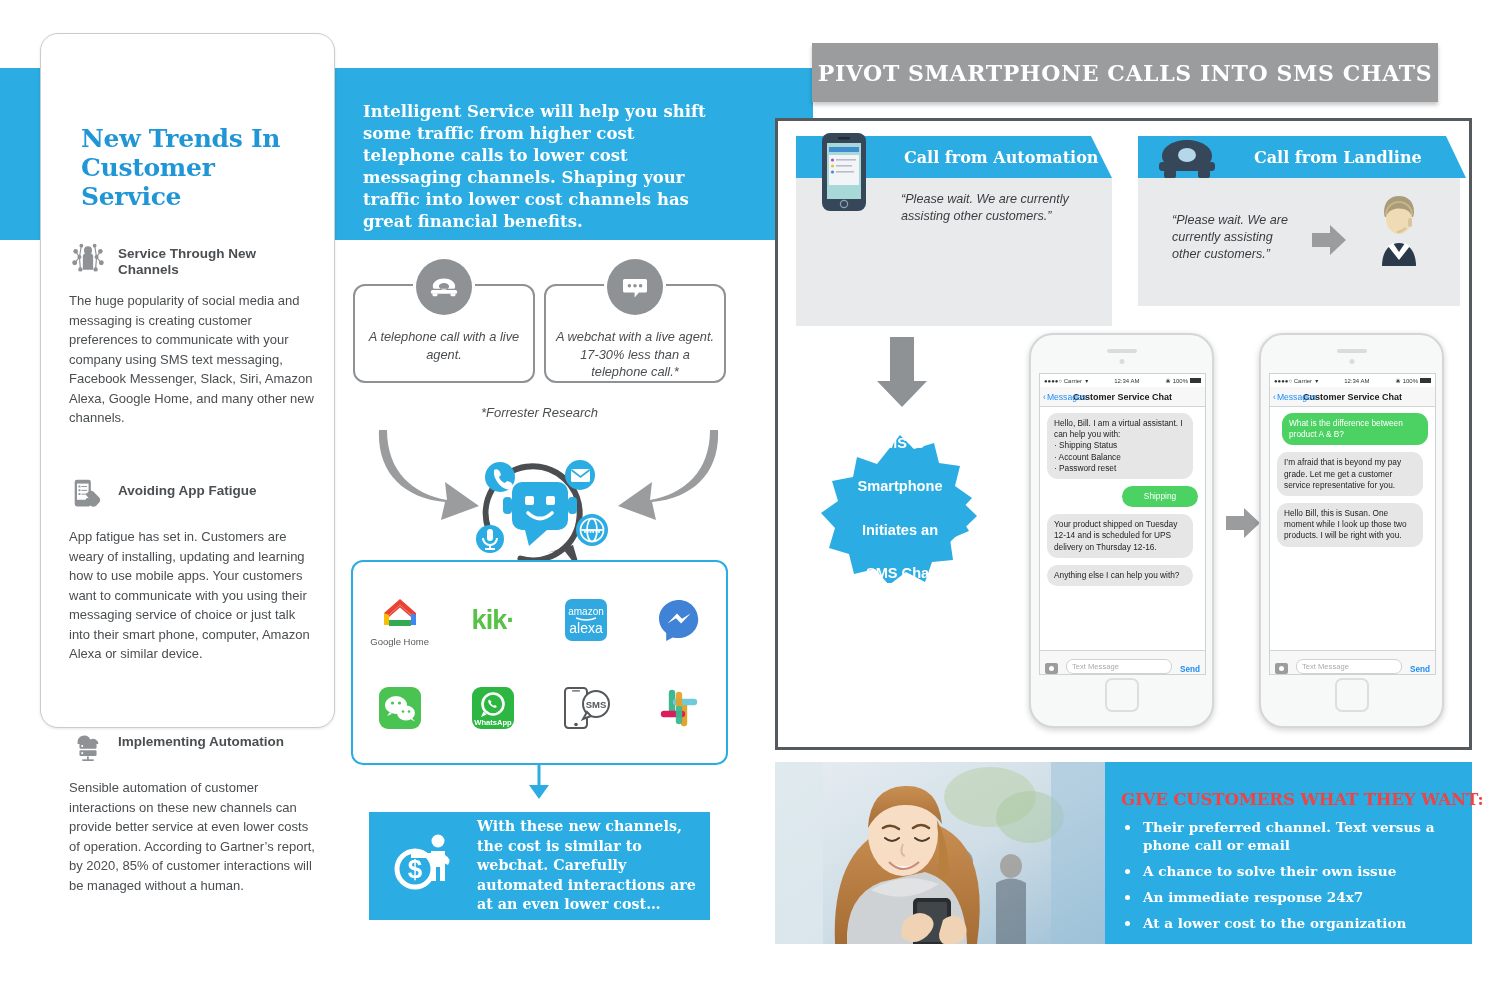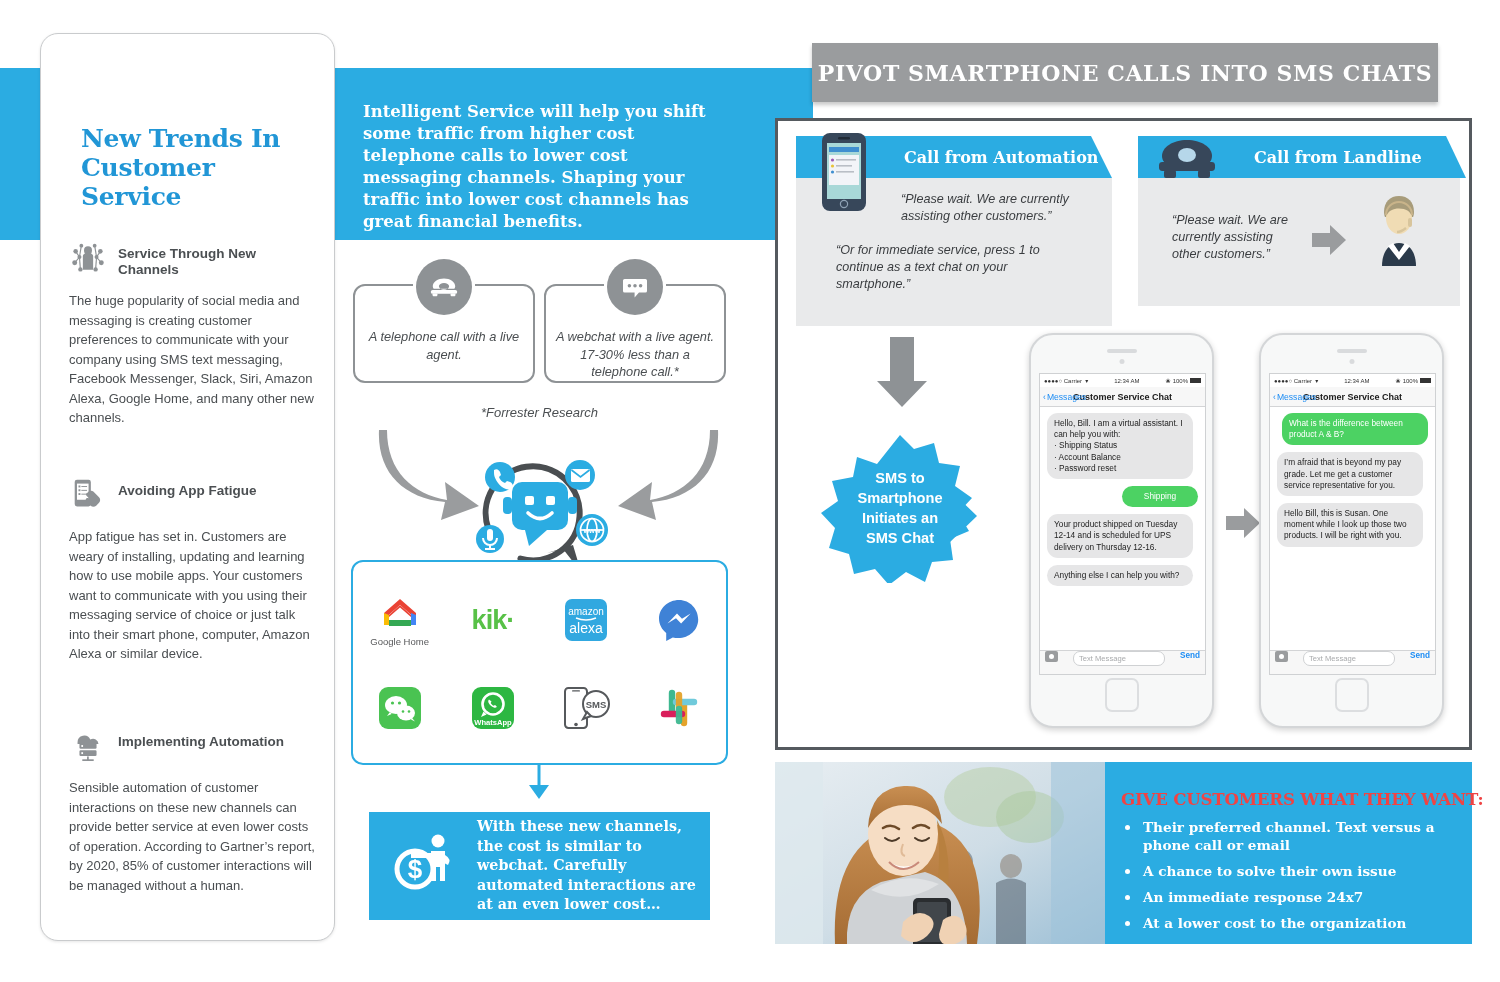--- a/index.html
+++ b/index.html
@@ -4,21 +4,21 @@
 <style>
   html,body{margin:0;padding:0;background:#ffffff;}
   body{width:1500px;height:982px;position:relative;overflow:hidden;
        font-family:"Liberation Sans",sans-serif;}
   .stage{position:absolute;left:0;top:0;width:1500px;height:982px;background:#fff;}
 
   
   .blue-band{position:absolute;left:0;top:68px;width:813px;height:172px;background:#2bace2;}
 
   
-  .left-card{position:absolute;left:40px;top:33px;width:295px;height:908px;background:#fff;
+  .left-card{position:absolute;left:40px;top:33px;width:295px;height:695px;background:#fff;
              border:1px solid #c9cbcd;border-radius:18px;box-sizing:border-box;
              box-shadow:0 1px 3px rgba(0,0,0,.10);}
   .lc-title{position:absolute;left:40px;top:90px;width:230px;font-family:"DejaVu Serif",serif;
             font-weight:bold;font-size:25px;line-height:29px;color:#2196d6;letter-spacing:-.3px;}
   .lc-sec{position:absolute;left:28px;width:250px;}
   .lc-head{display:flex;align-items:flex-start;gap:11px;margin-bottom:13px;}
   .lc-head h3{margin:0;font-size:13.5px;line-height:16px;font-weight:bold;color:#4b4f52;
               padding-top:7px;}
   .lc-body{font-size:13px;line-height:19.5px;color:#4a4e51;}
   .lc-ico{width:38px;height:38px;flex:0 0 38px;}
@@ -73,21 +73,21 @@
   .call-hdr .ch-title{font-family:"DejaVu Serif",serif;font-weight:bold;font-size:16px;color:#fff;}
   .call-body{position:absolute;background:#e9eaeb;}
 
   .card-sp{position:absolute;left:18px;top:15px;width:337px;height:190px;}
   .card-ll{position:absolute;left:360px;top:15px;width:328px;height:170px;}
 
   .sp-quote{font-size:12.6px;line-height:17px;font-style:italic;color:#3a3d40;}
 
   .burst{position:absolute;left:818px;top:430px;width:158px;height:150px;}
   .burst-txt{position:absolute;left:0;top:0;width:158px;height:150px;display:flex;
-             flex-direction:column;align-items:center;justify-content:center;
+             flex-direction:column;align-items:center;justify-content:space-between;
              font-weight:bold;font-size:14.6px;line-height:20px;color:#fff;text-align:center;}
 
   
   .iphone{position:absolute;width:185px;height:395px;background:#f7f8f8;border:2px solid #d4d6d8;
           border-radius:24px;box-sizing:border-box;box-shadow:0 2px 6px rgba(0,0,0,.18);}
   .ip-speaker{position:absolute;left:50%;top:14px;transform:translateX(-50%);
               width:30px;height:4px;border-radius:2px;background:#d9dbdd;}
   .ip-cam{position:absolute;left:50%;top:24px;transform:translateX(-50%);
           width:5px;height:5px;border-radius:50%;background:#d9dbdd;}
   .ip-screen{position:absolute;left:8px;top:38px;width:167px;height:302px;background:#fff;
@@ -100,21 +100,21 @@
            display:flex;align-items:center;justify-content:center;position:relative;}
   .nav-back{position:absolute;left:3px;display:flex;align-items:center;color:#1c8cf4;font-size:8.6px;}
   .nav-title{font-size:9px;font-weight:bold;color:#1a1a1a;text-align:right;}
   .chat-area{position:absolute;left:0;top:32px;right:0;bottom:24px;padding:7px 7px 0 7px;
              box-sizing:border-box;}
   .bub{max-width:132px;font-size:8.3px;line-height:11.2px;padding:5px 7px;border-radius:11px;
        margin-bottom:7px;position:relative;}
   .bub.in{background:#e6e6e7;color:#232323;}
   .bub.out{background:#4cd263;color:#fff;margin-left:auto;}
   .input-bar{position:absolute;left:0;right:0;bottom:0;height:24px;border-top:1px solid #d3d4d6;
-             background:#f7f7f7;display:flex;align-items:flex-start;gap:15px;padding:0 5px;box-sizing:border-box;}
+             background:#f7f7f7;display:flex;align-items:flex-end;gap:8px;padding:0 5px;box-sizing:border-box;}
   .txt-field{flex:1;height:13px;border:1px solid #cfd1d3;border-radius:7px;background:#fff;
              font-size:7.6px;color:#a9abad;display:flex;align-items:center;padding:0 5px;}
   .send-btn{font-size:8.2px;color:#1c8cf4;font-weight:bold;}
 
   
   .photo-strip{position:absolute;left:775px;top:762px;width:697px;height:182px;overflow:hidden;}
   .photo{position:absolute;left:0;top:0;width:330px;height:182px;}
   .photo-blue{position:absolute;left:330px;top:0;width:367px;height:182px;background:#2bace2;}
   .want-title{position:absolute;left:1121px;top:789px;font-family:"DejaVu Serif",serif;
               font-weight:bold;font-size:16.6px;color:#ef4444;letter-spacing:-.2px;}
@@ -403,21 +403,20 @@
   </div>
 
   <div class="rpanel">
 
     <div class="card-sp">
       <div class="call-hdr" style="left:0;top:0;width:316px;clip-path:polygon(0 0,295px 0,316px 100%,0 100%);">
         <span class="ch-title" style="margin-left:108px">Call from Automation</span>
       </div>
       <div class="call-body" style="left:0;top:42px;width:316px;height:148px;">
         <div class="sp-quote" style="position:absolute;left:105px;top:13px;width:195px">“Please wait. We are currently assisting other customers.”</div>
-        <div class="sp-quote" style="position:absolute;left:40px;top:64px;width:220px">“Or for immediate service, press 1 to continue as a text chat on your smartphone.”</div>
       </div>
       <span style="position:absolute;left:22px;top:-5px">
         <svg width="52" height="82" viewBox="0 0 52 82">
           <rect x="4" y="2" width="44" height="78" rx="8" fill="#37475a"></rect>
           <rect x="9" y="12" width="34" height="56" fill="#a8d8d8"></rect>
           <rect x="11" y="16" width="30" height="5" fill="#3f8fd0"></rect>
           <rect x="11" y="24" width="30" height="30" fill="#f2f4f8"></rect>
           <circle cx="14.5" cy="29" r="1.6" fill="#9b59b6"></circle>
             <rect x="18" y="28" width="20" height="1.6" fill="#b9bec6"></rect>
           <circle cx="14.5" cy="35" r="1.6" fill="#e8c33a"></circle>

